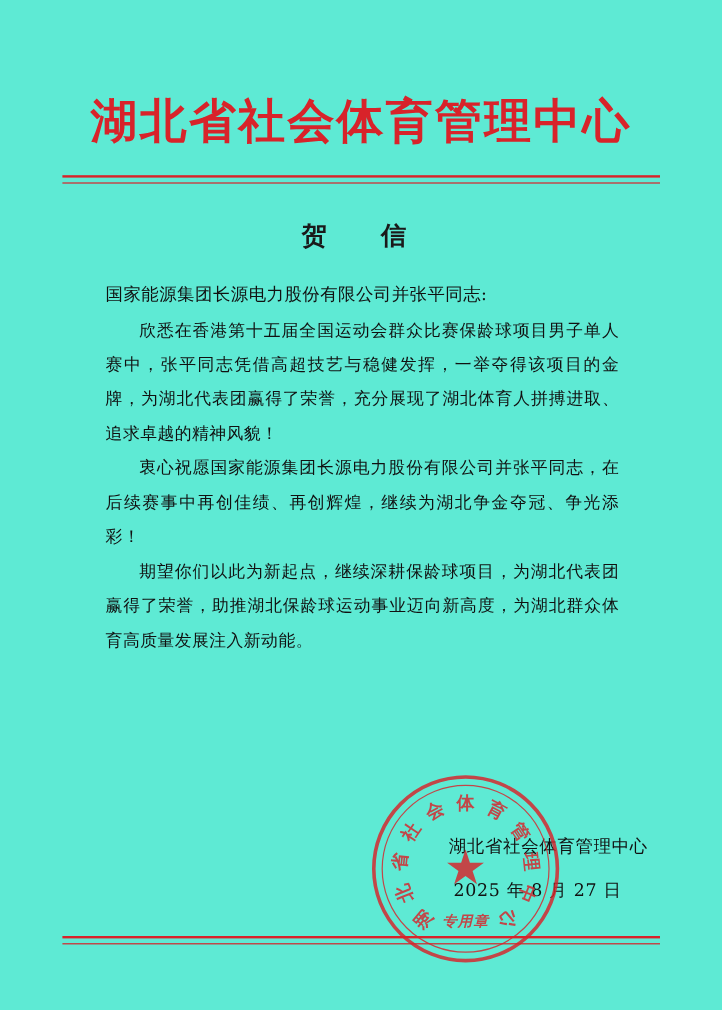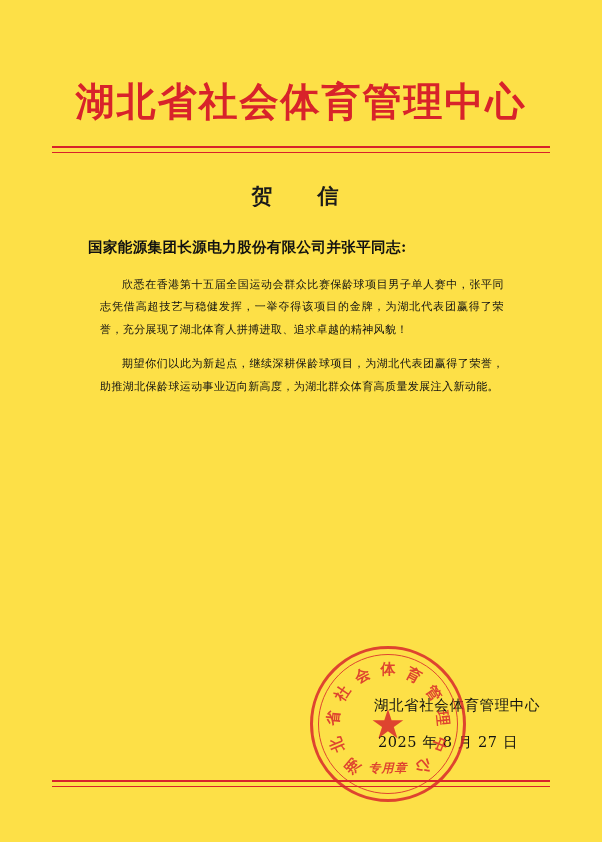--- a/index.html
+++ b/index.html
@@ -7,21 +7,21 @@
     padding: 0;
     background: #ffffff;
   }
   body {
     font-family: "DejaVu Sans", "Liberation Sans", sans-serif;
   }
   .page {
     position: relative;
     width: 602px;
     height: 842px;
-    background: #fde047;
+    background: #5eead4;
     overflow: hidden;
     box-sizing: border-box;
   }
   
   .letterhead {
     position: absolute;
     top: 78px;
     left: 0;
     width: 602px;
     text-align: center;
@@ -75,32 +75,31 @@
     top: 232px;
     left: 88px;
     width: 428px;
   }
   .salutation {
     font-family: "DejaVu Serif", "Liberation Serif", serif;
     font-size: 14.5px;
     color: #111111;
     line-height: 2.05;
     letter-spacing: 0.4px;
-    font-weight: bold;
   }
   .para {
     font-family: "DejaVu Serif", "Liberation Serif", serif;
-    font-size: 11px;
+    font-size: 14px;
     color: #111111;
     line-height: 2.05;
     letter-spacing: 0.4px;
     text-indent: 2em;
     text-align: justify;
     text-justify: inter-ideograph;
-    margin: 12px;
+    margin: 0;
   }
 
   .signature-block {
     position: absolute;
     top: 696px;
     left: 0;
     width: 540px;
     text-align: right;
     font-family: "DejaVu Serif", "Liberation Serif", serif;
     font-size: 14.5px;
@@ -183,20 +182,21 @@
   </div>
 
   <div class="rule-thick rule-1"></div>
   <div class="rule-thin rule-2"></div>
 
   <div class="doc-title">贺　信</div>
 
   <div class="body-area">
     <div class="salutation">国家能源集团长源电力股份有限公司并张平同志:</div>
     <p class="para">欣悉在香港第十五届全国运动会群众比赛保龄球项目男子单人赛中，张平同志凭借高超技艺与稳健发挥，一举夺得该项目的金牌，为湖北代表团赢得了荣誉，充分展现了湖北体育人拼搏进取、追求卓越的精神风貌！</p>
+    <p class="para">衷心祝愿国家能源集团长源电力股份有限公司并张平同志，在后续赛事中再创佳绩、再创辉煌，继续为湖北争金夺冠、争光添彩！</p>
     <p class="para">期望你们以此为新起点，继续深耕保龄球项目，为湖北代表团赢得了荣誉，助推湖北保龄球运动事业迈向新高度，为湖北群众体育高质量发展注入新动能。</p>
   </div>
 
   <div class="signature-block">
     <div class="sign-org">湖北省社会体育管理中心</div>
     <div class="sign-date">2025 年 8 月 27 日</div>
   </div>
 
   <div class="seal">
     <div class="seal-inner"></div>

